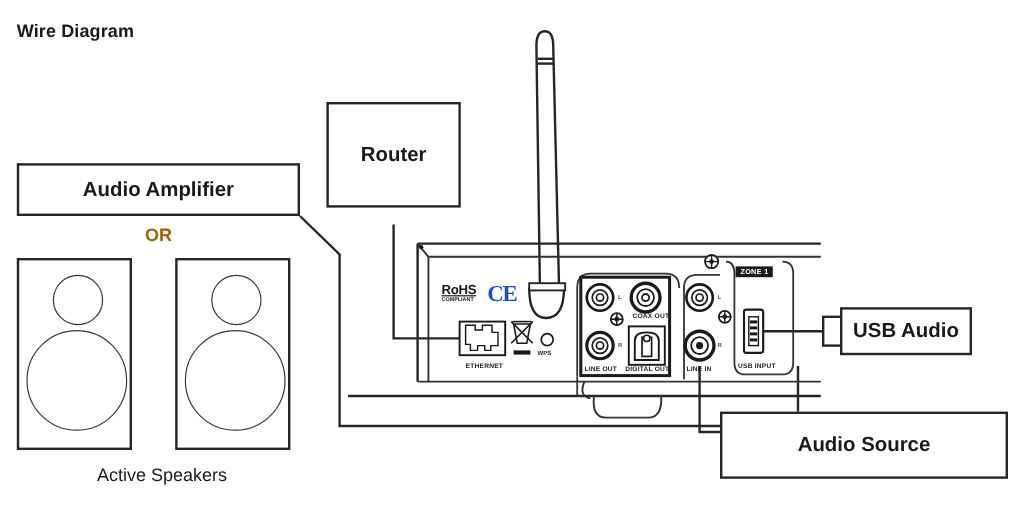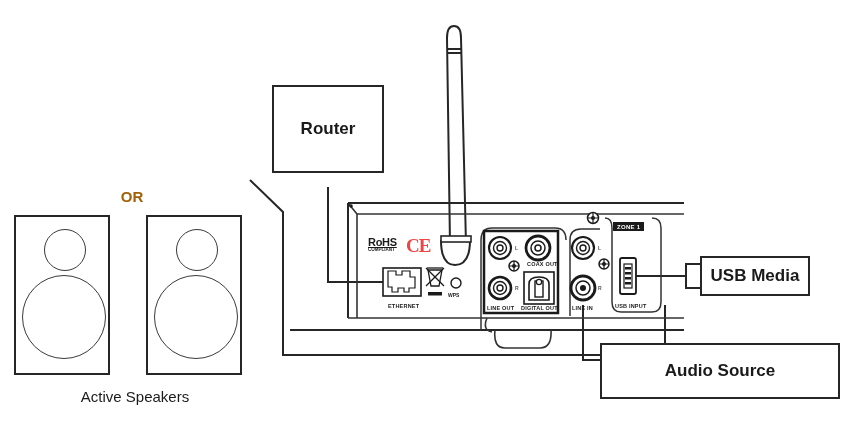--- a/index.html
+++ b/index.html
@@ -145,37 +145,38 @@
     font-weight: bold;
     letter-spacing: 0px;
     line-height: 5px;
     font-family: "Liberation Sans", sans-serif;
   }
   #ce-mark {
     position: absolute;
     left: 406px; top: 235px;
     font-size: 19px;
     font-weight: bold;
-    color: #ef4444;
+    color: #1d4ed8;
     font-family: "Liberation Serif", serif;
     letter-spacing: -1px;
   }
   #wps-label {
     position: absolute;
     left: 448px; top: 292px;
     font-size: 5px;
     font-weight: bold;
     color: #1a1a1a;
   }
 </style>
 </head>
 <body>
 
 <div id="root">
 
+  <div id="page-title">Wire Diagram</div>
 
   <svg class="overlay" viewBox="0 0 850 434">
     <g fill="none" stroke="#262626" stroke-width="2">
 
       <path d="M 250 180 L 283 212 L 283 355 L 665 355"></path>
 
       <path d="M 328 187 L 328 282 L 398 282"></path>
 
       <path d="M 665 355 L 665 305"></path>
 
@@ -318,23 +319,24 @@
   <div class="panel-txt" style="left:572px; top:305px;">LINE IN</div>
   <div class="panel-txt" style="left:615px; top:303px;">USB INPUT</div>
 
   <div class="jack-lr" style="left:515px; top:245px;">L</div>
   <div class="jack-lr" style="left:515px; top:285px;">R</div>
   <div class="jack-lr" style="left:598px; top:245px;">L</div>
   <div class="jack-lr" style="left:598px; top:285px;">R</div>
 
   <div id="zone1-badge">ZONE 1</div>
 
+  <div class="label-box" id="amp-box">Audio Amplifier</div>
   <div id="or-label">OR</div>
   <div class="label-box" id="router-box">Router</div>
-  <div class="label-box" id="usb-media-box">USB Media</div>
+  <div class="label-box" id="usb-media-box">USB Audio</div>
   <div class="label-box" id="audio-source-box">Audio Source</div>
 
   <div class="speaker" id="speaker-left">
     <div class="tweeter"></div>
     <div class="woofer"></div>
   </div>
   <div class="speaker" id="speaker-right">
     <div class="tweeter"></div>
     <div class="woofer"></div>
   </div>

